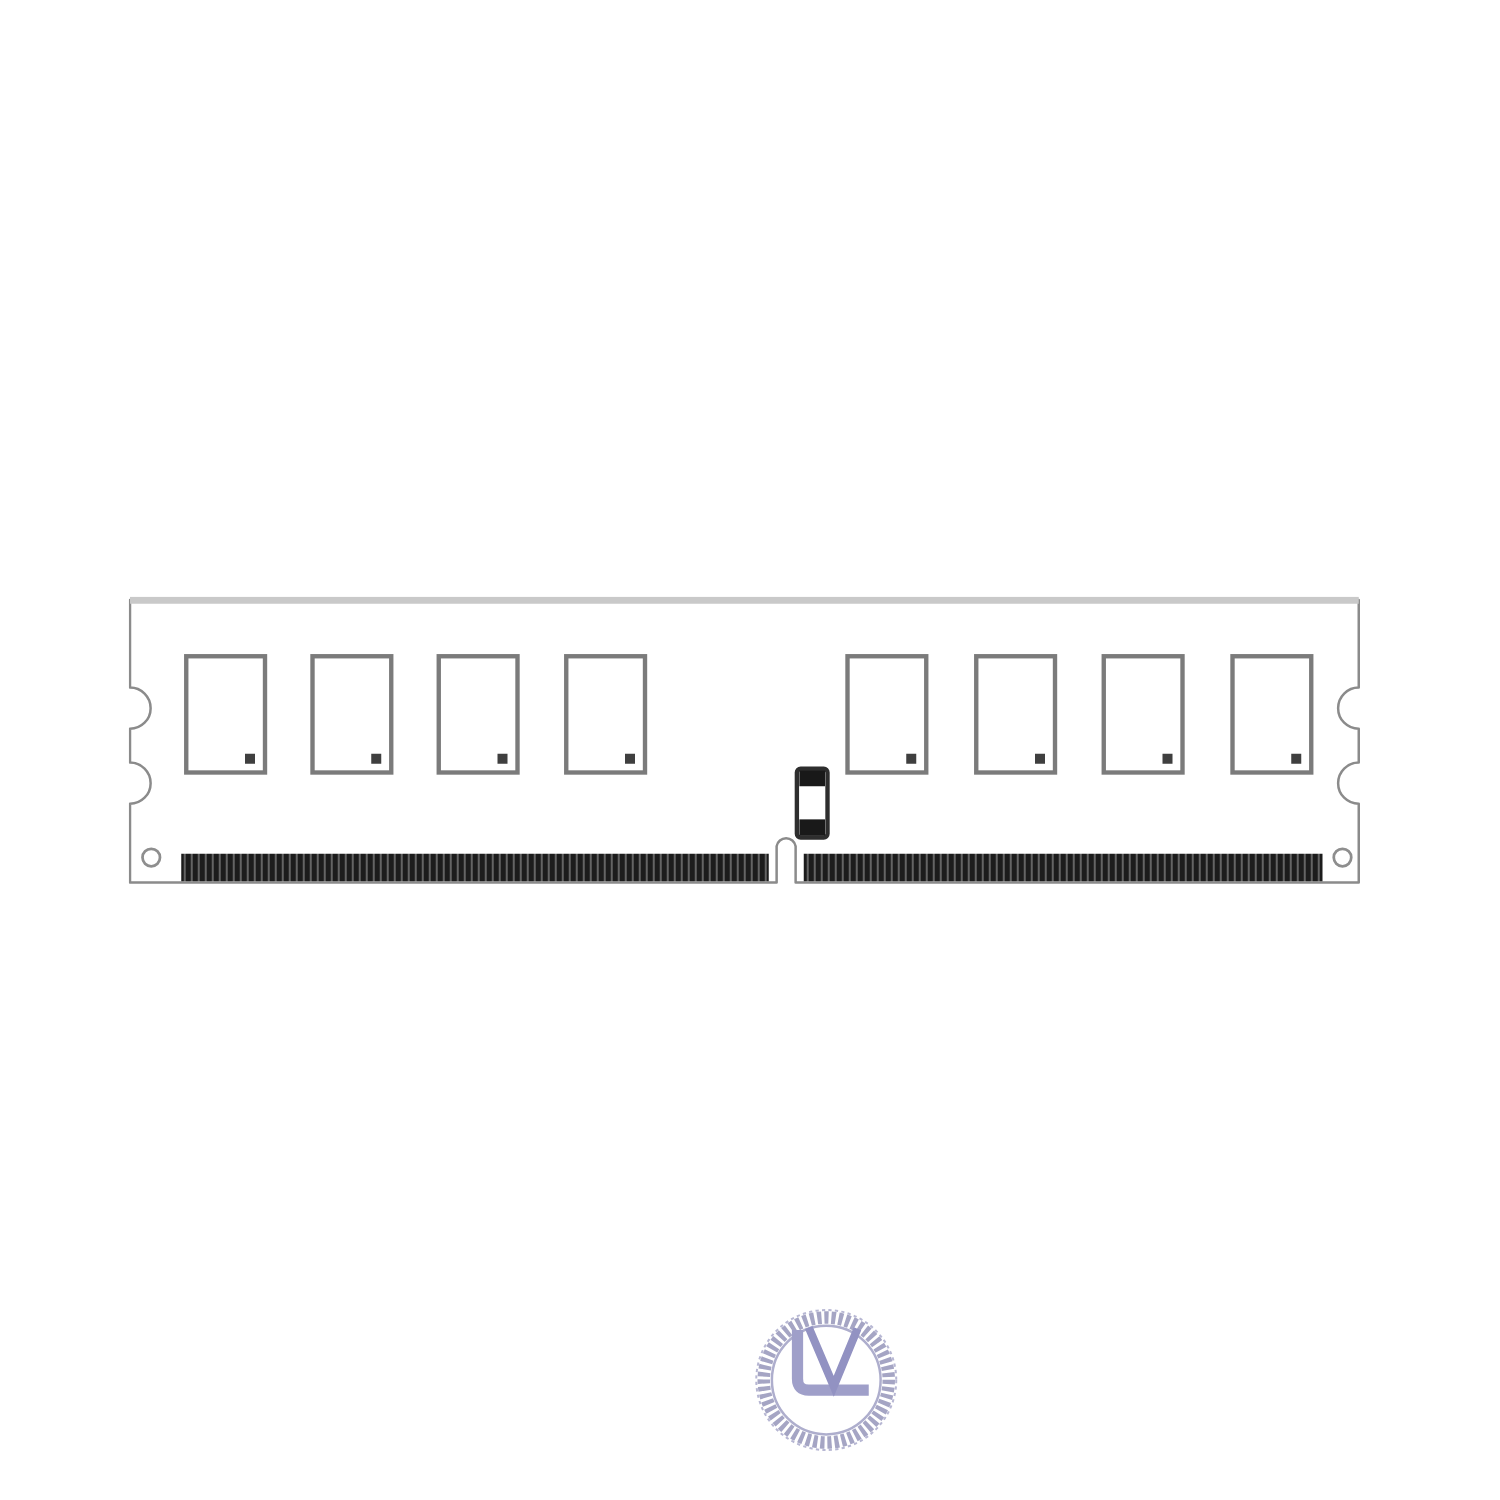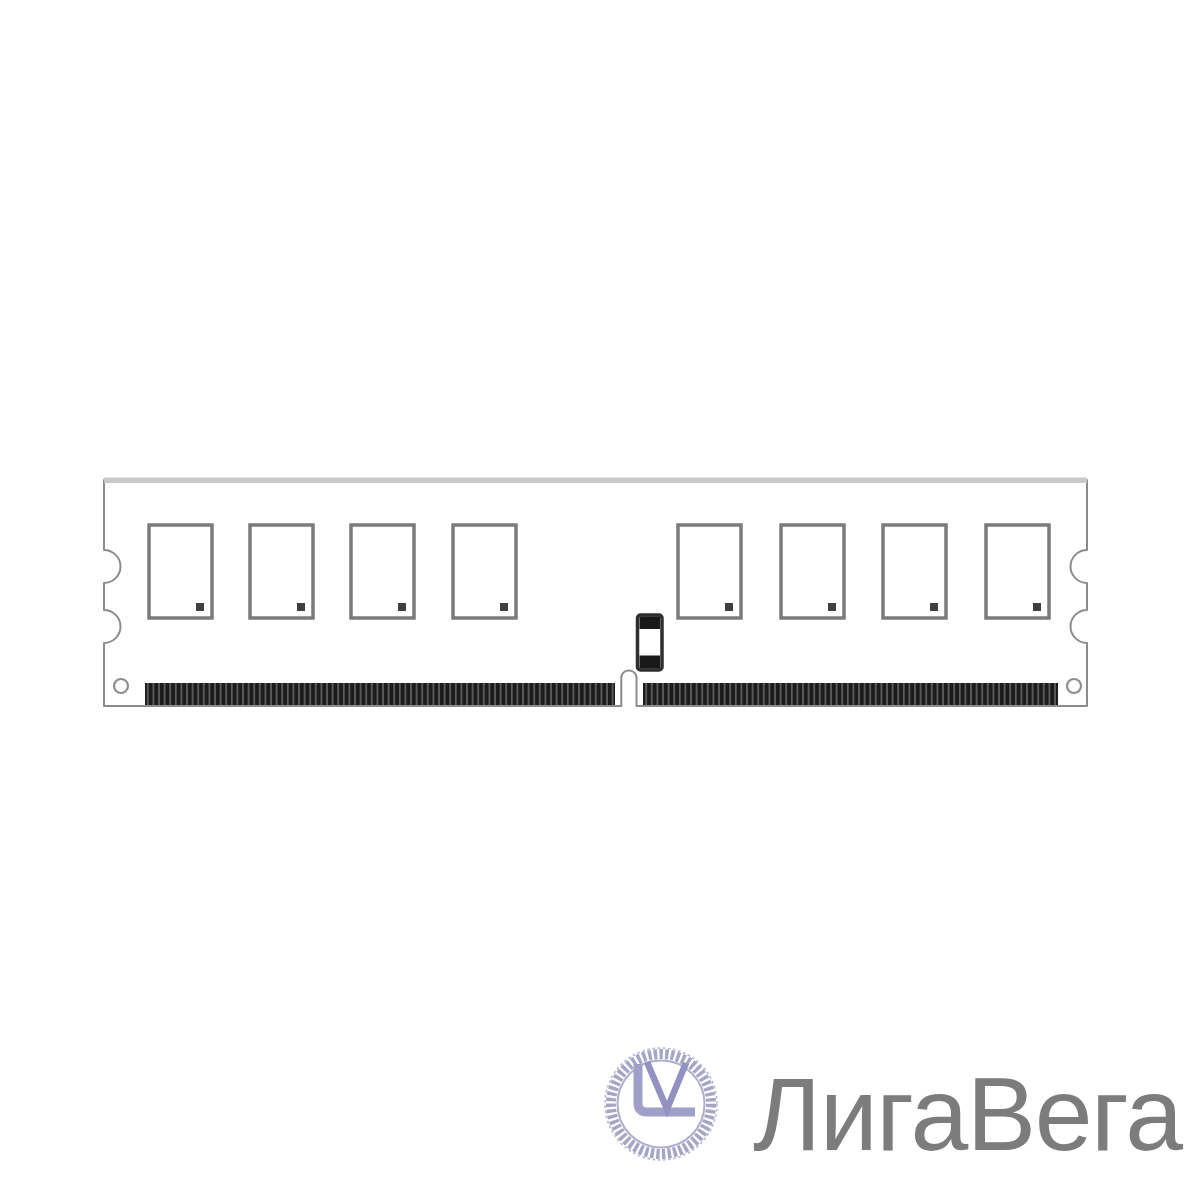--- a/index.html
+++ b/index.html
@@ -107,16 +107,15 @@
 
       <circle cx="58" cy="58" r="56" fill="none" stroke="#b7b7d3" stroke-width="1.6" stroke-dasharray="2.6 2.6"></circle>
       <circle cx="58" cy="58" r="50" fill="none" stroke="#a5a5c4" stroke-width="10" stroke-dasharray="3.4 2.3"></circle>
       <circle cx="58" cy="58" r="43.5" fill="none" stroke="#aeaecd" stroke-width="2"></circle>
 
       <g fill="none" aria-label="LV">
         <path d="M 35 18 V 57 Q 35 66 44 66 L 92 66" stroke="#9f9fc9" stroke-width="9"></path>
         <path d="M 44 16 L 64 63 L 83 17" stroke="#9292c2" stroke-width="6.5" stroke-linejoin="miter"></path>
       </g>
     </svg>
-    <span class="brand-text">ЛигаВега</span>
   </div>
 
 </div>
 
 </body></html>

